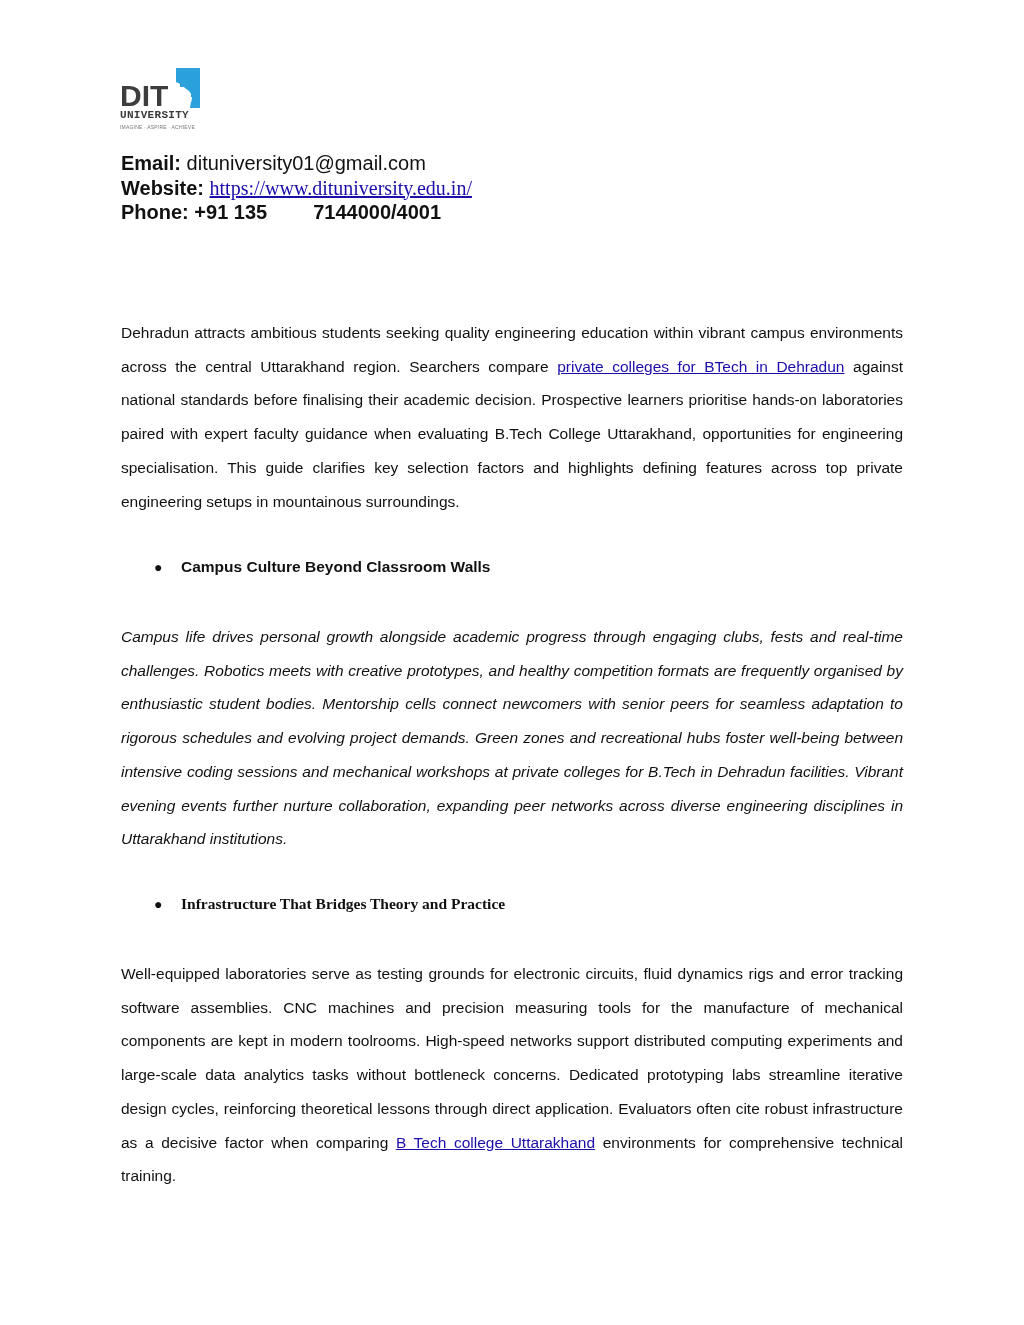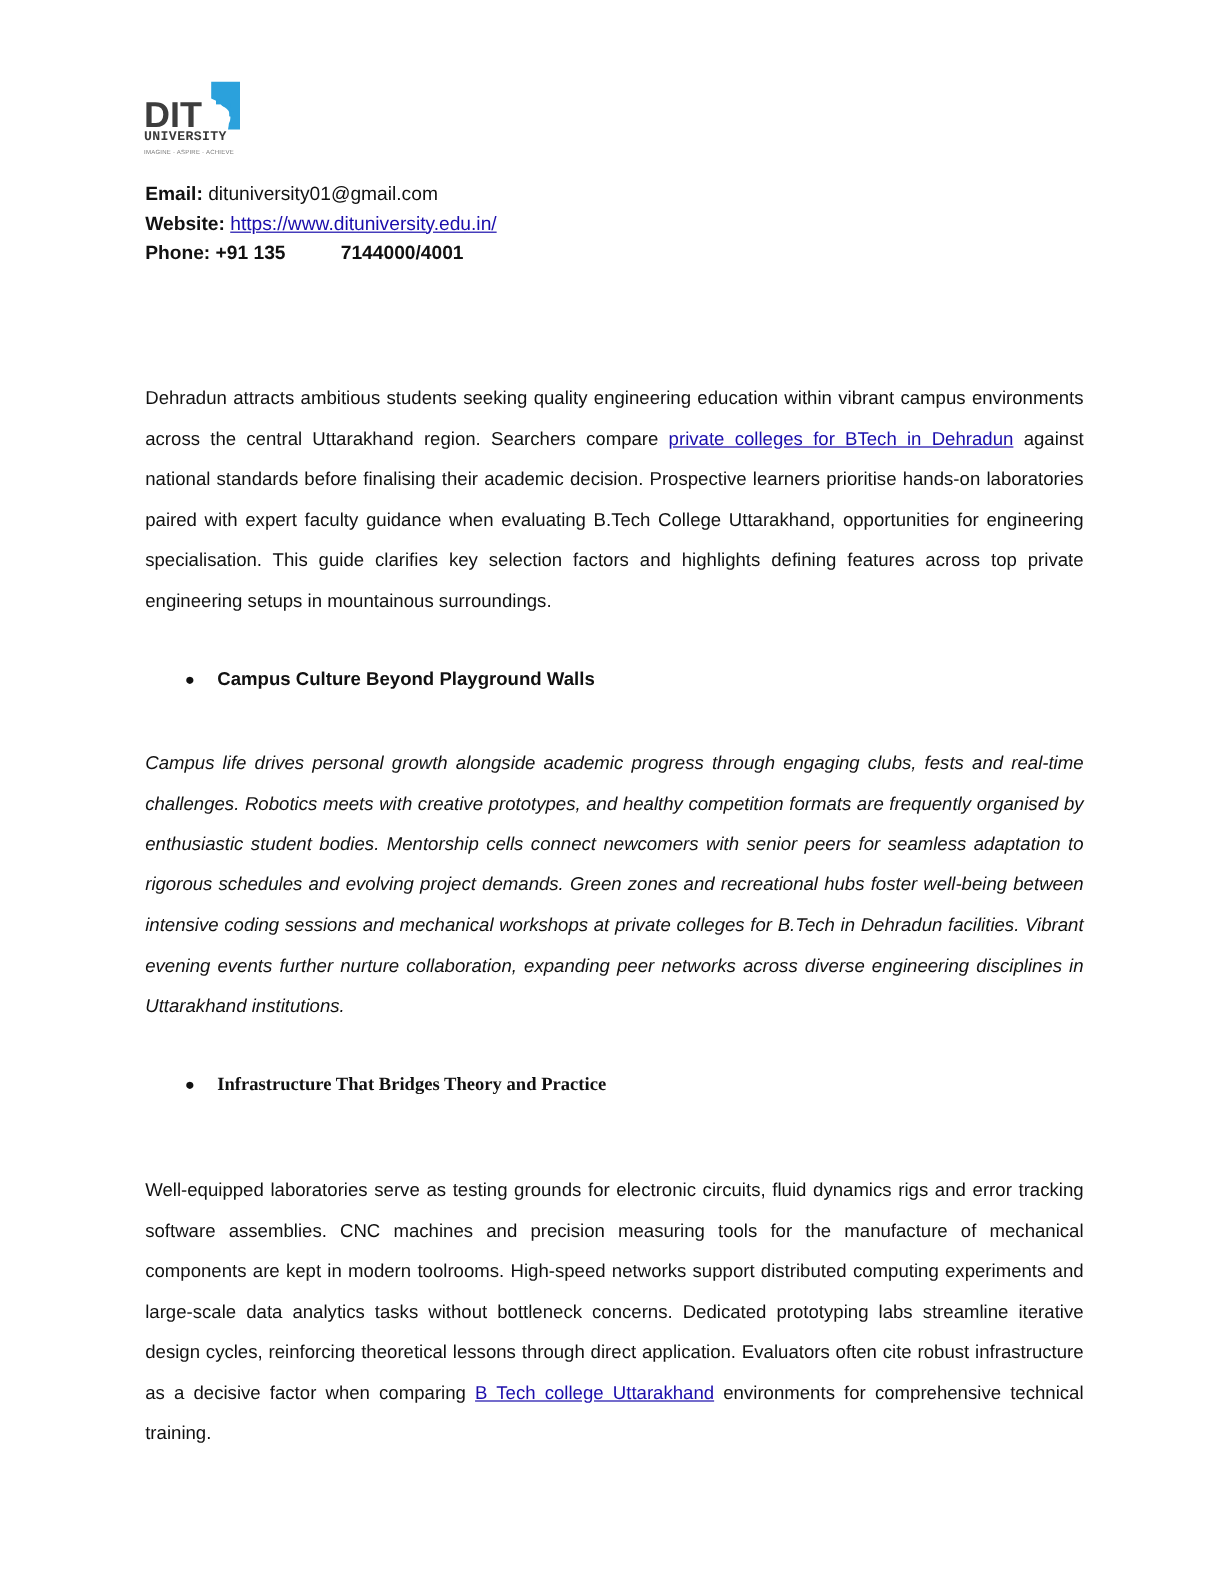--- a/index.html
+++ b/index.html
@@ -6,33 +6,33 @@
   body { width: 1024px; height: 1325px; position: relative; overflow: hidden; color: #111; }
   .page { position: absolute; left: 0; top: 0; width: 1024px; height: 1139px; }
 
   
   .logo { position: absolute; left: 120px; top: 68px; width: 82px; height: 68px; }
   .logo svg { display: block; }
   .logo-univ { position: absolute; left: 0; top: 41px; font-family: Liberation Mono, monospace; font-size: 11px; font-weight: bold; color: #3a3a3a; letter-spacing: 0.3px; }
   .logo-tag { position: absolute; left: 0; top: 56px; font-family: "Liberation Sans", sans-serif; font-size: 5px; color: #777; letter-spacing: 0.2px; white-space: nowrap; }
 
   
-  .contact { position: absolute; left: 121px; top: 151px; font-family: "Liberation Sans", sans-serif; font-size: 16px; line-height: 24.5px; color: #111; }
+  .contact { position: absolute; left: 121px; top: 151px; font-family: "Liberation Sans", sans-serif; font-size: 20px; line-height: 24.5px; color: #111; }
   .contact .lbl { font-weight: bold; }
-  .contact a { color: #1a0dab; text-decoration: underline; }
+  .contact a { color: #1a0dab; text-decoration: underline; font-family: Liberation Serif, serif; }
   .contact .phone { font-weight: bold; }
   .contact .phone .gap { display: inline-block; width: 46px; }
 
   
   .doc { position: absolute; left: 121px; width: 782px; font-family: "Liberation Sans", sans-serif; font-size: 16px; color: #111; }
   .title { top: 255px; font-weight: bold; font-size: 15.5px; }
   .para { line-height: 33.7px; text-align: justify; font-size: 15.5px; }
   .p1 { top: 316px; }
   .p2 { top: 620px; font-style: italic; }
-  .p3 { top: 957px; margin-top: 19px; }
+  .p3 { top: 957px; }
   .para a { color: #1a0dab; font-weight: normal; text-decoration: underline; }
 
   .bullet { position: absolute; left: 154px; font-family: "Liberation Sans", sans-serif; font-size: 15.5px; font-weight: bold; color: #111; }
   .bullet .dot { display: inline-block; width: 27px; font-size: 14px; }
   .b1 { top: 558px; }
   .b2 { top: 895px; font-family: Liberation Serif, serif; }
 </style>
 </head>
 <body>
 
@@ -66,21 +66,21 @@
     </div>
     <div class="phone">
       <span>Phone: +91 135</span><span class="gap"></span><span>7144000/4001</span>
     </div>
   </div>
 
 
   <div class="doc para p1"><span>Dehradun attracts ambitious students seeking quality engineering education within vibrant campus environments across the central Uttarakhand region. Searchers compare </span><a>private colleges for BTech in Dehradun</a><span> against national standards before finalising their academic decision. Prospective learners prioritise hands-on laboratories paired with expert faculty guidance when evaluating B.Tech College Uttarakhand, opportunities for engineering specialisation. This guide clarifies key selection factors and highlights defining features across top private engineering setups in mountainous surroundings.</span></div>
 
   <div class="bullet b1">
-    <span class="dot">●</span><span>Campus Culture Beyond Playground Walls</span>
+    <span class="dot">●</span><span>Campus Culture Beyond Classroom Walls</span>
   </div>
 
   <div class="doc para p2">Campus life drives personal growth alongside academic progress through engaging clubs, fests and real-time challenges. Robotics meets with creative prototypes, and healthy competition formats are frequently organised by enthusiastic student bodies. Mentorship cells connect newcomers with senior peers for seamless adaptation to rigorous schedules and evolving project demands. Green zones and recreational hubs foster well-being between intensive coding sessions and mechanical workshops at private colleges for B.Tech in Dehradun facilities. Vibrant evening events further nurture collaboration, expanding peer networks across diverse engineering disciplines in Uttarakhand institutions.</div>
 
   <div class="bullet b2">
     <span class="dot">●</span><span>Infrastructure That Bridges Theory and Practice</span>
   </div>
 
   <div class="doc para p3"><span>Well-equipped laboratories serve as testing grounds for electronic circuits, fluid dynamics rigs and error tracking software assemblies. CNC machines and precision measuring tools for the manufacture of mechanical components are kept in modern toolrooms. High-speed networks support distributed computing experiments and large-scale data analytics tasks without bottleneck concerns. Dedicated prototyping labs streamline iterative design cycles, reinforcing theoretical lessons through direct application. Evaluators often cite robust infrastructure as a decisive factor when comparing </span><a>B Tech college Uttarakhand</a><span> environments for comprehensive technical training.</span></div>
 

